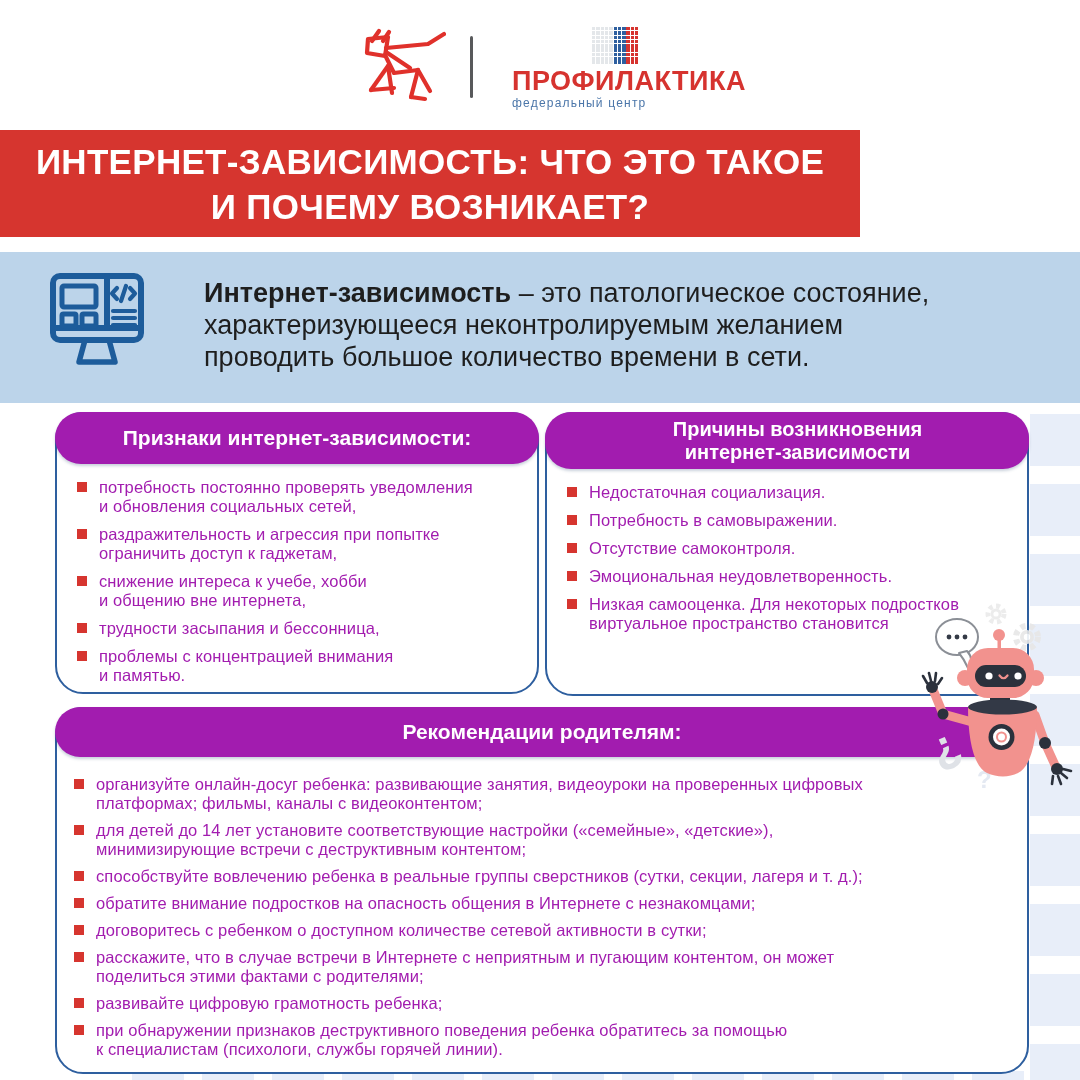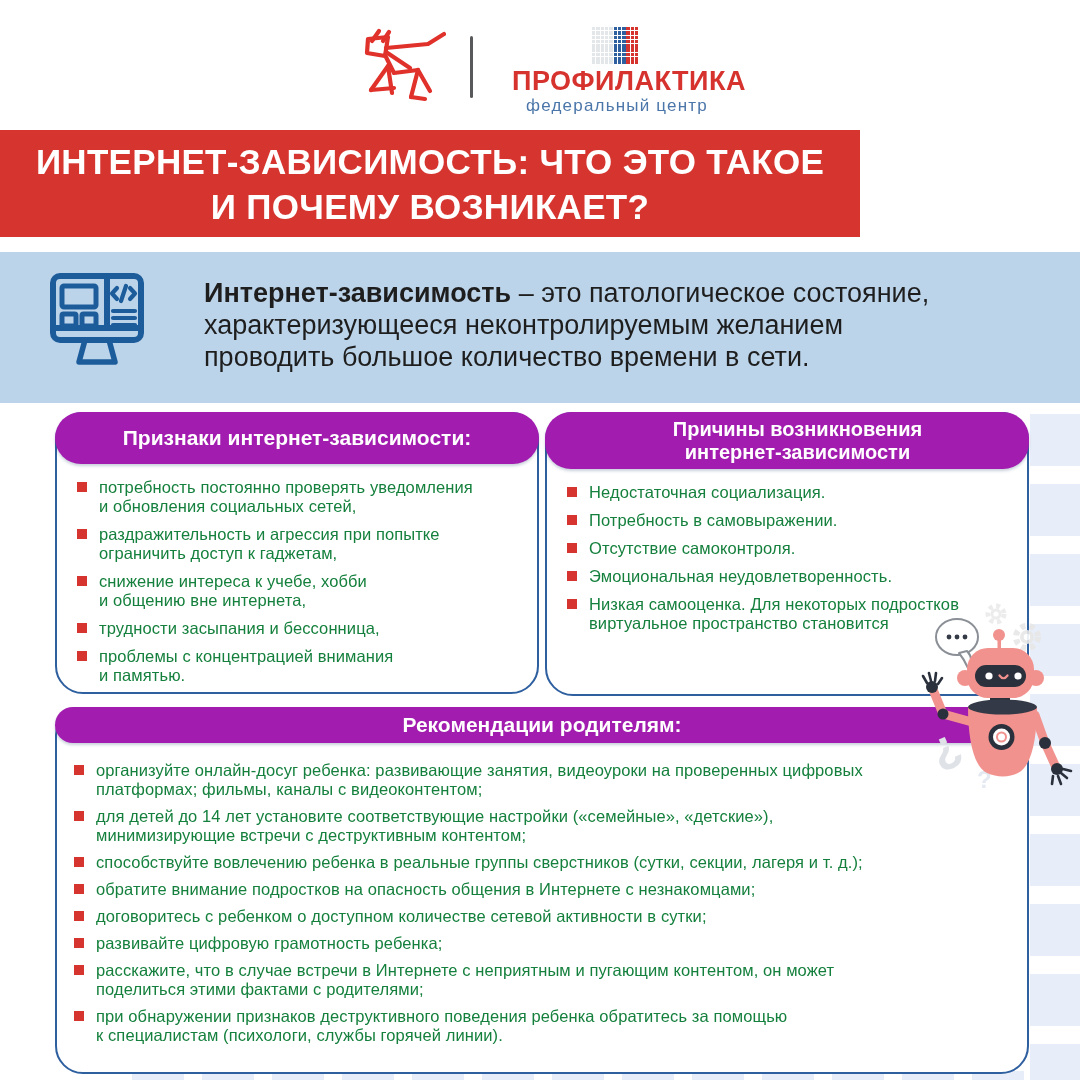--- a/index.html
+++ b/index.html
@@ -15,22 +15,22 @@
   
   .animal-logo{position:absolute;left:358px;top:28px;}
   .logo-divider{position:absolute;left:470px;top:36px;width:3px;height:62px;background:#58595b;border-radius:2px;}
   .grid-logo{position:absolute;left:592px;top:27px;width:47px;height:37px;
     background-image:
       repeating-linear-gradient(to right,transparent 0 3.4px,#fff 3.4px 4.3px),
       repeating-linear-gradient(to bottom,transparent 0 3.4px,#fff 3.4px 4.3px),
       linear-gradient(to right,#e4e7ea 0 45.5%,#2e5f9f 45.5% 72.7%,#d6332f 72.7% 100%);}
   .brand-name{position:absolute;left:512px;top:66px;width:210px;text-align:right;
     font-size:27px;font-weight:800;color:#d6332f;letter-spacing:0.5px;}
-  .brand-subtitle{position:absolute;left:512px;top:96px;width:210px;text-align:center;
-    font-size:17px;color:#4b76a9;letter-spacing:1.2px;}
+  .brand-subtitle{position:absolute;left:512px;top:96px;width:210px;
+    font-size:12px;color:#4b76a9;letter-spacing:1.2px;}
 
   
   .banner{position:absolute;left:0;top:130px;width:860px;height:107px;background:#d6352f;
     display:flex;flex-direction:column;justify-content:center;align-items:center;
     color:#ffffff;font-weight:800;font-size:35px;line-height:45px;text-align:center;letter-spacing:0.3px;}
 
   
   .definition{position:absolute;left:0;top:252px;width:1080px;height:151px;background:#bcd4ea;}
   .monitor-icon{position:absolute;left:45px;top:14px;}
   .def-text{position:absolute;left:195px;top:16px;width:830px;margin:9px;
@@ -40,25 +40,25 @@
   
   .box{position:absolute;background:#ffffff;border:2px solid #2e5f9f;border-radius:28px;z-index:1;}
   .box-header{margin:-2px -2px 0 -2px;background:#a21caf;border-radius:26px;color:#ffffff;
     font-weight:700;display:flex;flex-direction:column;justify-content:center;align-items:center;
     text-align:center;box-shadow:0 2px 3px rgba(40,70,110,0.25);}
   .signs-box{left:55px;top:412px;width:480px;height:278px;}
   .signs-box .box-header{height:52px;font-size:21px;}
   .causes-box{left:545px;top:412px;width:480px;height:280px;}
   .causes-box .box-header{height:57px;font-size:20px;line-height:23px;padding-left:21px;}
   .reco-box{left:55px;top:707px;width:970px;height:363px;}
-  .reco-box .box-header{height:36px;font-size:21px;}
+  .reco-box .box-header{height:50px;font-size:21px;}
 
   ul.blist{list-style:none;margin:0;padding:14px 14px 0 20px;}
   ul.blist li{display:flex;gap:12px;margin-bottom:9px;font-size:16.5px;line-height:19px;
-    color:#15803d;letter-spacing:0.1px;}
+    color:#a21caf;letter-spacing:0.1px;}
   ul.blist li span.txt{white-space:pre-line;}
   .sq{flex:none;width:10px;height:10px;margin-top:4px;background:#d6352f;}
   .reco-box ul.blist{padding:18px 70px 0 17px;}
   .reco-box ul.blist li{margin-bottom:8px;}
 
   
   .robot{position:absolute;left:915px;top:588px;z-index:5;}
 </style>
 </head>
 <body>
@@ -199,26 +199,26 @@
       <li>
           <span class="sq"></span>
           <span class="txt">обратите внимание подростков на опасность общения в Интернете с незнакомцами;</span>
         </li>
       <li>
           <span class="sq"></span>
           <span class="txt">договоритесь с ребенком о доступном количестве сетевой активности в сутки;</span>
         </li>
       <li>
           <span class="sq"></span>
-          <span class="txt">развивайте цифровую грамотность ребенка;</span>
-        </li>
-      <li>
-          <span class="sq"></span>
           <span class="txt">расскажите, что в случае встречи в Интернете с неприятным и пугающим контентом, он может
 поделиться этими фактами с родителями;</span>
+        </li>
+      <li>
+          <span class="sq"></span>
+          <span class="txt">развивайте цифровую грамотность ребенка;</span>
         </li>
       <li>
           <span class="sq"></span>
           <span class="txt">при обнаружении признаков деструктивного поведения ребенка обратитесь за помощью
 к специалистам (психологи, службы горячей линии).</span>
         </li>
     </ul>
   </section>
 
   <svg class="robot" width="160" height="220" viewBox="0 0 160 220">

